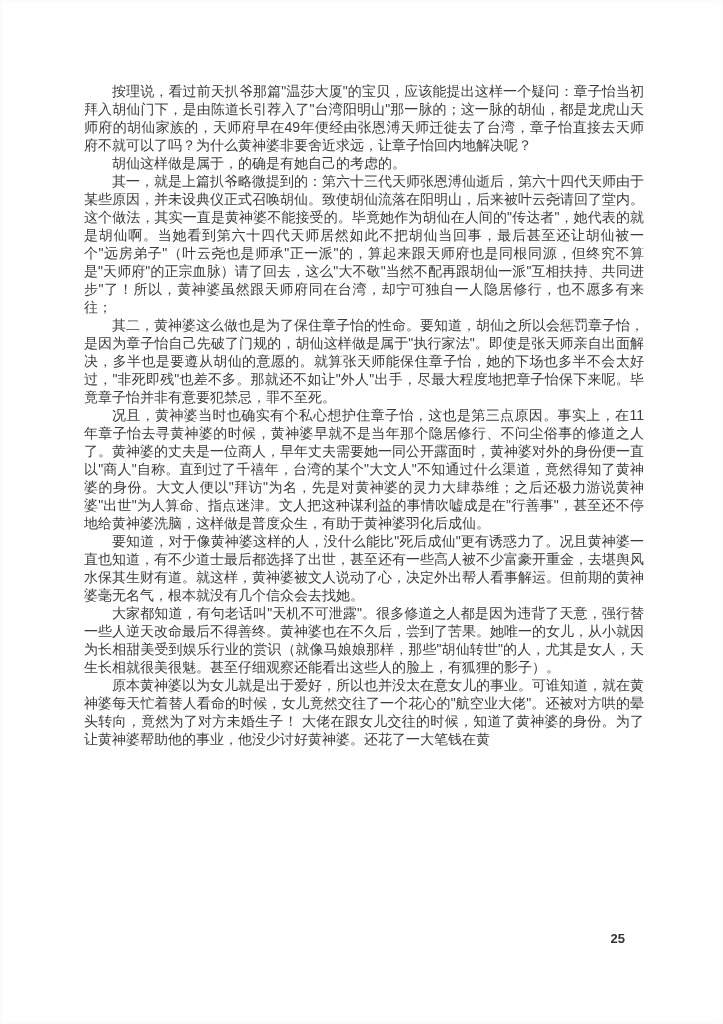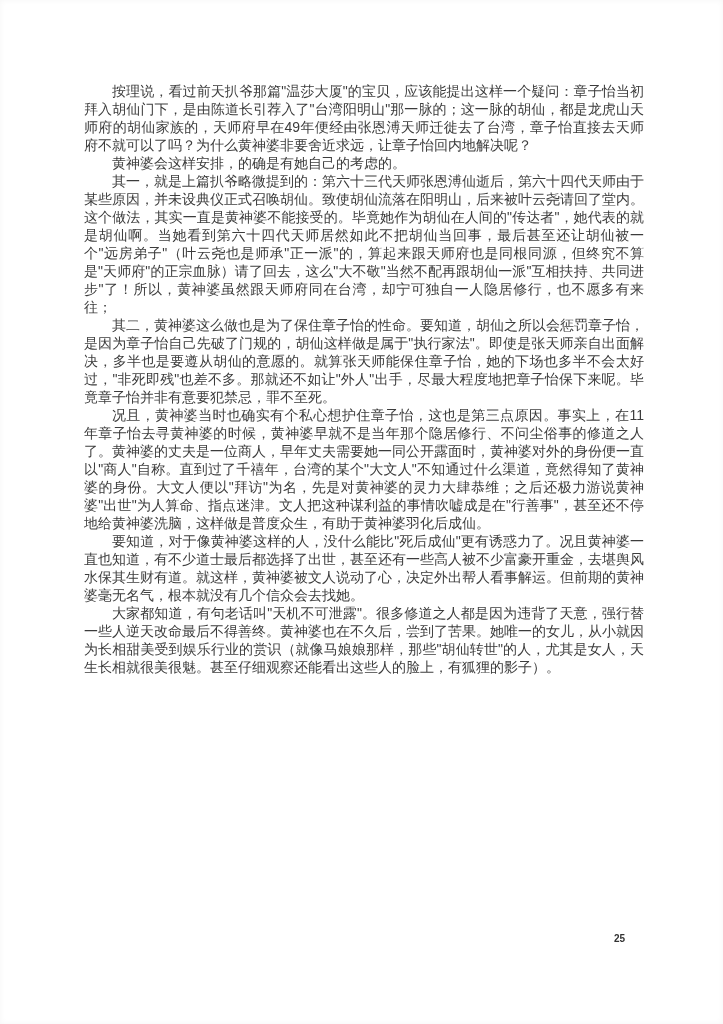--- a/index.html
+++ b/index.html
@@ -31,32 +31,33 @@
   }
   .text-block p {
     text-indent: 2em;
     margin: 0;
   }
   .page-number {
     position: absolute;
     top: 931px;
     right: 98px;
     color: #333333;
-    font-size: 10px;
+    font-size: 13px;
     line-height: 16px;
     font-weight: 600;
   }
 </style>
 </head>
 <body>
 
 <div class="page">
   <div class="text-block">
     <p>按理说，看过前天扒爷那篇"温莎大厦"的宝贝，应该能提出这样一个疑问：章子怡当初拜入胡仙门下，是由陈道长引荐入了"台湾阳明山"那一脉的；这一脉的胡仙，都是龙虎山天师府的胡仙家族的，天师府早在49年便经由张恩溥天师迁徙去了台湾，章子怡直接去天师府不就可以了吗？为什么黄神婆非要舍近求远，让章子怡回内地解决呢？</p>
-    <p>黄神婆会这样安排，的确是有她自己的考虑的。</p>
+    <p>胡仙这样做是属于，的确是有她自己的考虑的。</p>
     <p>其一，就是上篇扒爷略微提到的：第六十三代天师张恩溥仙逝后，第六十四代天师由于某些原因，并未设典仪正式召唤胡仙。致使胡仙流落在阳明山，后来被叶云尧请回了堂内。这个做法，其实一直是黄神婆不能接受的。毕竟她作为胡仙在人间的"传达者"，她代表的就是胡仙啊。当她看到第六十四代天师居然如此不把胡仙当回事，最后甚至还让胡仙被一个"远房弟子"（叶云尧也是师承"正一派"的，算起来跟天师府也是同根同源，但终究不算是"天师府"的正宗血脉）请了回去，这么"大不敬"当然不配再跟胡仙一派"互相扶持、共同进步"了！所以，黄神婆虽然跟天师府同在台湾，却宁可独自一人隐居修行，也不愿多有来往；</p>
     <p>其二，黄神婆这么做也是为了保住章子怡的性命。要知道，胡仙之所以会惩罚章子怡，是因为章子怡自己先破了门规的，胡仙这样做是属于"执行家法"。即使是张天师亲自出面解决，多半也是要遵从胡仙的意愿的。就算张天师能保住章子怡，她的下场也多半不会太好过，"非死即残"也差不多。那就还不如让"外人"出手，尽最大程度地把章子怡保下来呢。毕竟章子怡并非有意要犯禁忌，罪不至死。</p>
     <p>况且，黄神婆当时也确实有个私心想护住章子怡，这也是第三点原因。事实上，在11年章子怡去寻黄神婆的时候，黄神婆早就不是当年那个隐居修行、不问尘俗事的修道之人了。黄神婆的丈夫是一位商人，早年丈夫需要她一同公开露面时，黄神婆对外的身份便一直以"商人"自称。直到过了千禧年，台湾的某个"大文人"不知通过什么渠道，竟然得知了黄神婆的身份。大文人便以"拜访"为名，先是对黄神婆的灵力大肆恭维；之后还极力游说黄神婆"出世"为人算命、指点迷津。文人把这种谋利益的事情吹嘘成是在"行善事"，甚至还不停地给黄神婆洗脑，这样做是普度众生，有助于黄神婆羽化后成仙。</p>
     <p>要知道，对于像黄神婆这样的人，没什么能比"死后成仙"更有诱惑力了。况且黄神婆一直也知道，有不少道士最后都选择了出世，甚至还有一些高人被不少富豪开重金，去堪舆风水保其生财有道。就这样，黄神婆被文人说动了心，决定外出帮人看事解运。但前期的黄神婆毫无名气，根本就没有几个信众会去找她。</p>
     <p>大家都知道，有句老话叫"天机不可泄露"。很多修道之人都是因为违背了天意，强行替一些人逆天改命最后不得善终。黄神婆也在不久后，尝到了苦果。她唯一的女儿，从小就因为长相甜美受到娱乐行业的赏识（就像马娘娘那样，那些"胡仙转世"的人，尤其是女人，天生长相就很美很魅。甚至仔细观察还能看出这些人的脸上，有狐狸的影子）。</p>
+    <p>原本黄神婆以为女儿就是出于爱好，所以也并没太在意女儿的事业。可谁知道，就在黄神婆每天忙着替人看命的时候，女儿竟然交往了一个花心的"航空业大佬"。还被对方哄的晕头转向，竟然为了对方未婚生子！ 大佬在跟女儿交往的时候，知道了黄神婆的身份。为了让黄神婆帮助他的事业，他没少讨好黄神婆。还花了一大笔钱在黄</p>
   </div>
   <div class="page-number">25</div>
 </div>
 
 </body></html>

